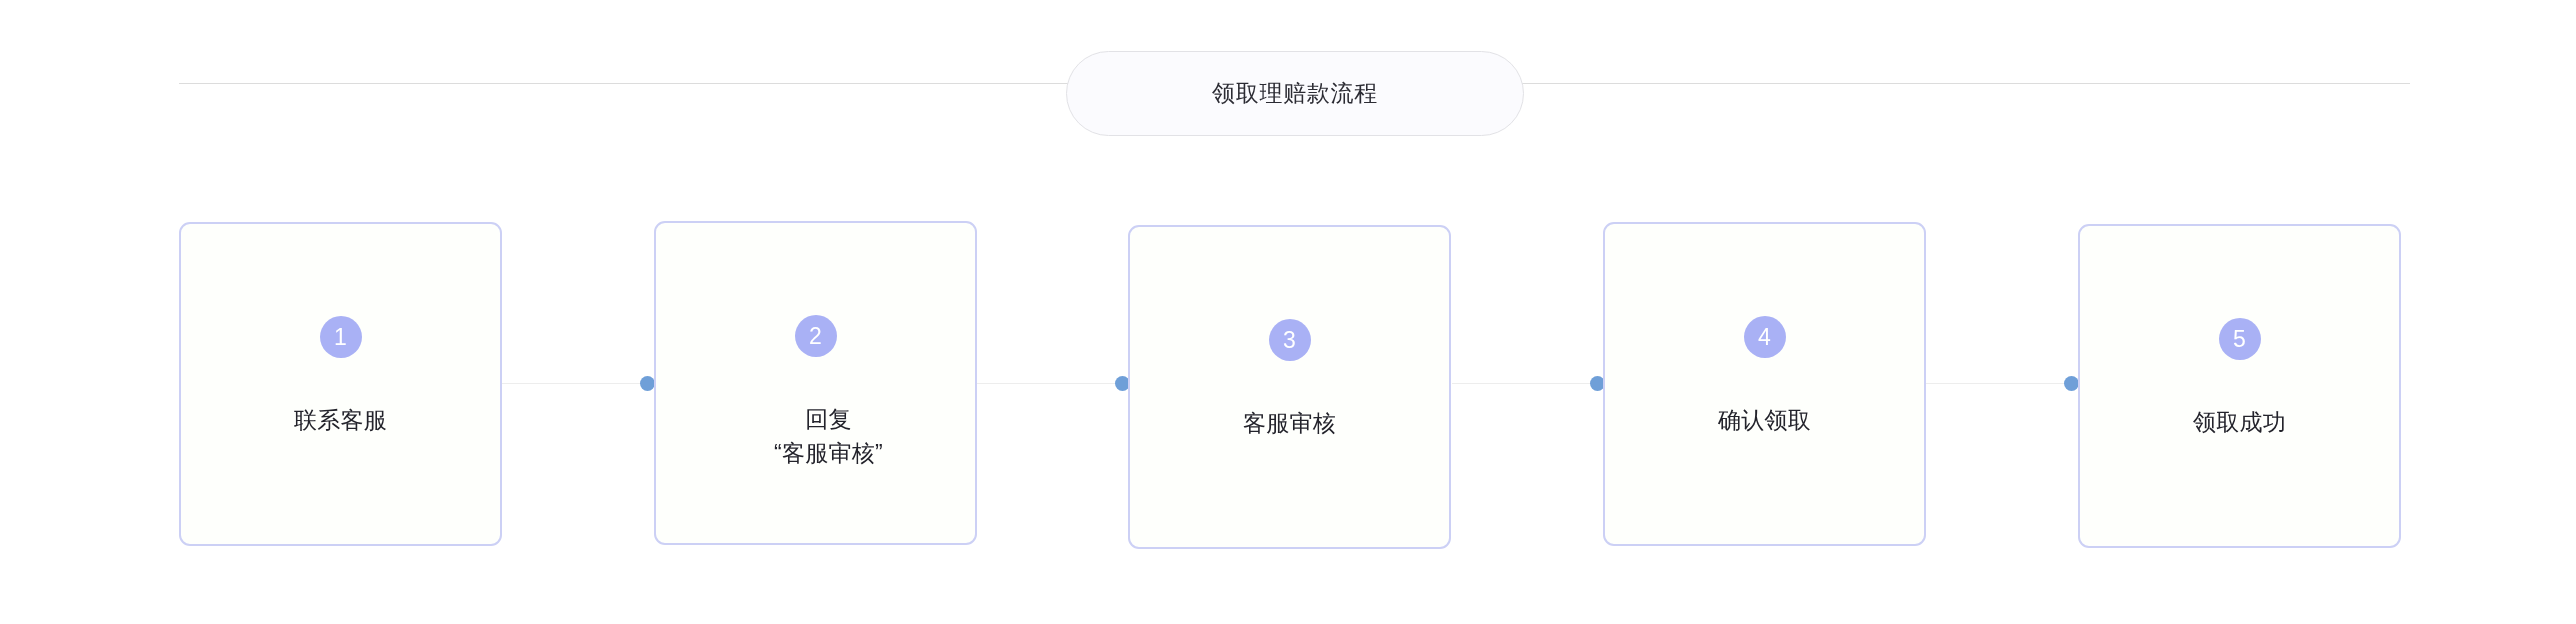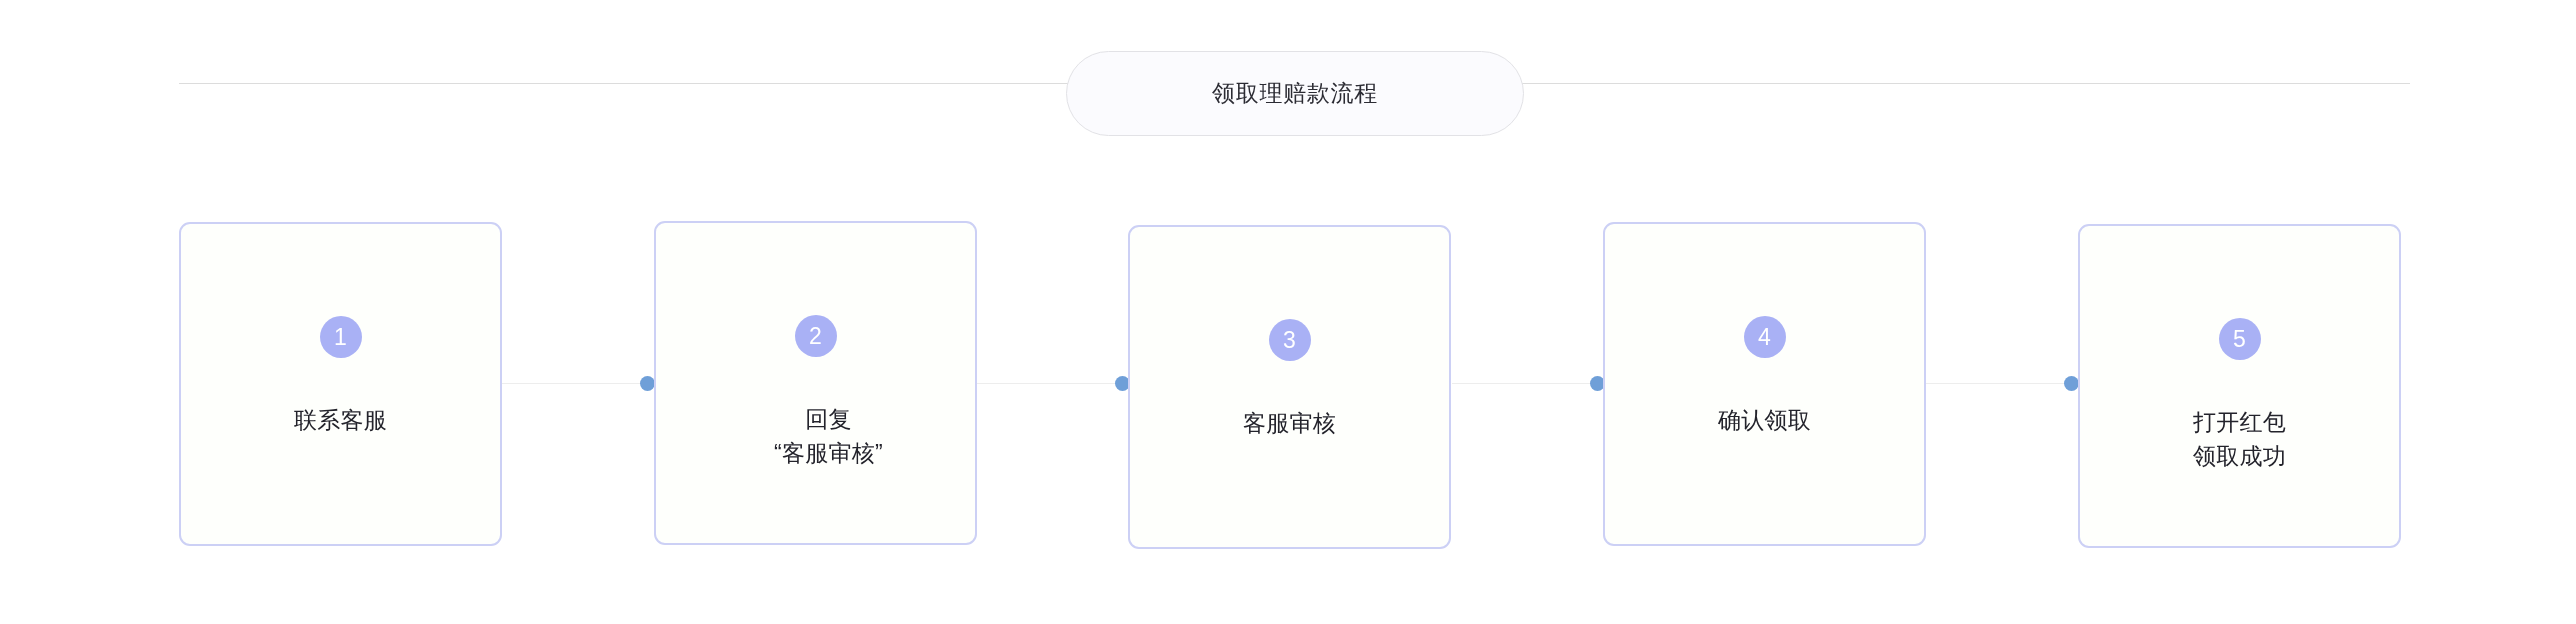--- a/index.html
+++ b/index.html
@@ -199,18 +199,17 @@
     <div class="step-label" style="color: rgb(35, 35, 43);">
       <span class="line">确认领取</span>
     </div>
   </div>
 
   <div class="step-card" style="left: 2078px; top: 224px; border-color: rgb(204, 208, 245); background: rgb(254, 255, 252);">
     <div class="step-badge" style="background: rgb(169, 177, 245);">
       <span class="step-badge-number" style="color: rgb(255, 255, 255);">5</span>
     </div>
     <div class="step-label" style="color: rgb(35, 35, 43);">
-      <span class="line">打开红包</span>
       <span class="line">领取成功</span>
     </div>
   </div>
 </div>
 
 
 </body></html>

